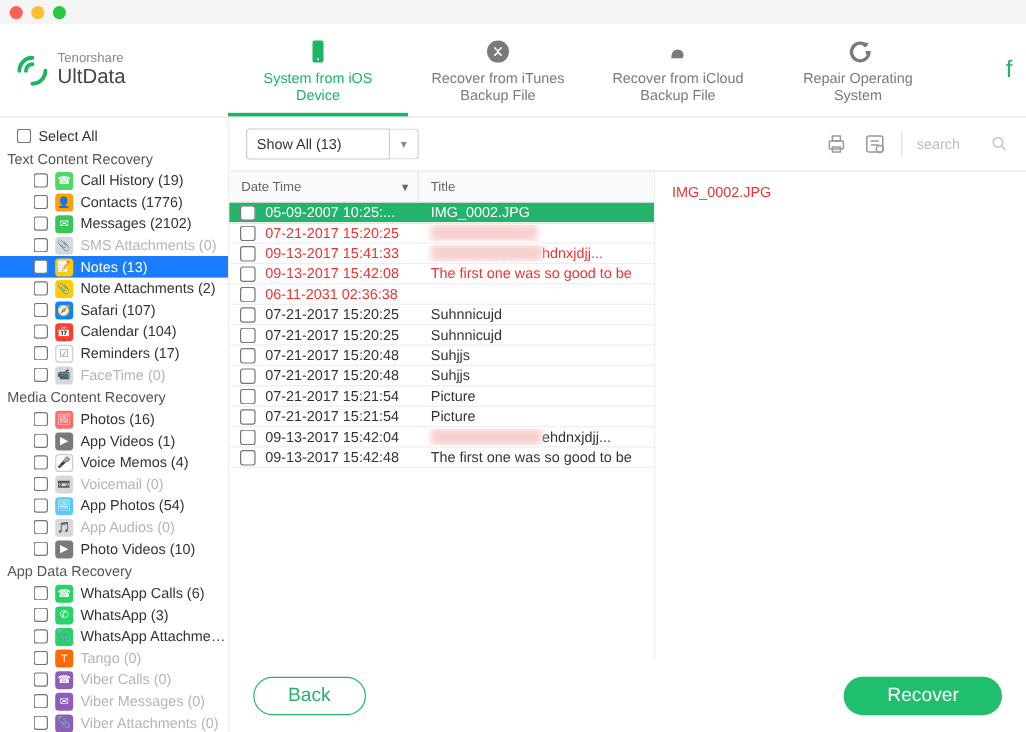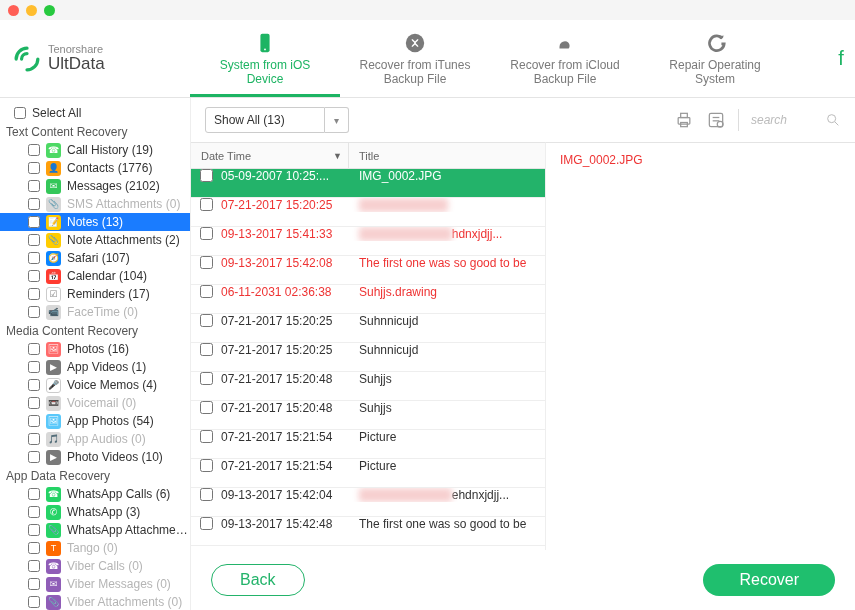--- a/index.html
+++ b/index.html
@@ -42,33 +42,33 @@
 .sb-label { overflow: hidden; text-overflow: ellipsis; }
 
 
 .ctop { height: 44px; display: flex; align-items: center; padding: 0 14px; gap: 12px; }
 .filter { display: flex; }
 .filter select, .filter-box { height: 26px; border: 1px solid #ccc; border-radius: 3px 0 0 3px; padding: 0 8px; font-size: 12px; width: 120px; background: #fff; }
 .filter-btn { width: 24px; height: 26px; border: 1px solid #ccc; border-left: none; border-radius: 0 3px 3px 0; background: #fff; display: flex; align-items: center; justify-content: center; cursor: pointer; color:#888; font-size:10px; }
 .ctop .spacer { flex: 1; }
 .tool-ic { width: 20px; height: 20px; color: #888; cursor: pointer; }
 .vdiv { width: 1px; height: 22px; background: #ddd; }
-.search { display:flex; align-items:center; color:#bbb; gap:38px;font-style:italic; }
+.search { display:flex; align-items:center; color:#bbb; gap:25px; }
 
 
 .tablewrap { display: flex; flex: 1; min-height: 0; }
 .table { flex: 1; border-top: 1px solid #e4e4e4; overflow: hidden; }
 .detail { width: 310px; border-top: 1px solid #e4e4e4; border-left: 1px solid #eee; padding: 10px 14px; }
 .detail-title { color: #e33; font-size: 12px; }
 
 .thead { display: flex; height: 26px; align-items: center; background: #fafafa; border-bottom: 1px solid #e4e4e4; font-size: 11px; color: #666; }
 .th-dt { width: 158px; padding-left: 10px; border-right: 1px solid #e4e4e4; display: flex; align-items:center; gap:4px; height:100%;}
 .th-ti { flex: 1; padding-left: 10px; }
 
-.trow { display: flex; height: 29px; align-items: flex-start; border-bottom: 1px solid #eee; font-size: 12px; }
+.trow { display: flex; height: 17px; align-items: center; border-bottom: 1px solid #eee; font-size: 12px; }
 .td-chk { width: 30px; display: flex; justify-content: center; }
 .td-chk input { width: 13px; height: 13px; }
 .td-dt { width: 128px; }
 .td-ti { flex: 1; padding-left: 10px; white-space: nowrap; overflow: hidden; text-overflow: ellipsis; padding-right: 8px; }
 .trow.highlight { color: #e33; }
 .trow.selected { background: #23b36a; color: #fff; }
 .trow.selected .td-chk input { accent-color: #fff; }
 .blur { filter: blur(3px); background: #f7cfcf; color: transparent; border-radius:2px; display:inline-block; padding: 0 4px; }
 
 
@@ -348,21 +348,20 @@
                 <input type="checkbox" style="">
               </div>
               <div class="td-dt">09-13-2017 15:42:08</div>
               <div class="td-ti">The first one was so good to be</div>
             </div>
             <div class="trow highlight">
               <div class="td-chk">
                 <input type="checkbox" style="">
               </div>
               <div class="td-dt">06-11-2031 02:36:38</div>
-              <div class="td-ti">Suhjjs.drawing</div>
             </div>
             <div class="trow">
               <div class="td-chk">
                 <input type="checkbox" style="">
               </div>
               <div class="td-dt">07-21-2017 15:20:25</div>
               <div class="td-ti">Suhnnicujd</div>
             </div>
             <div class="trow">
               <div class="td-chk">

